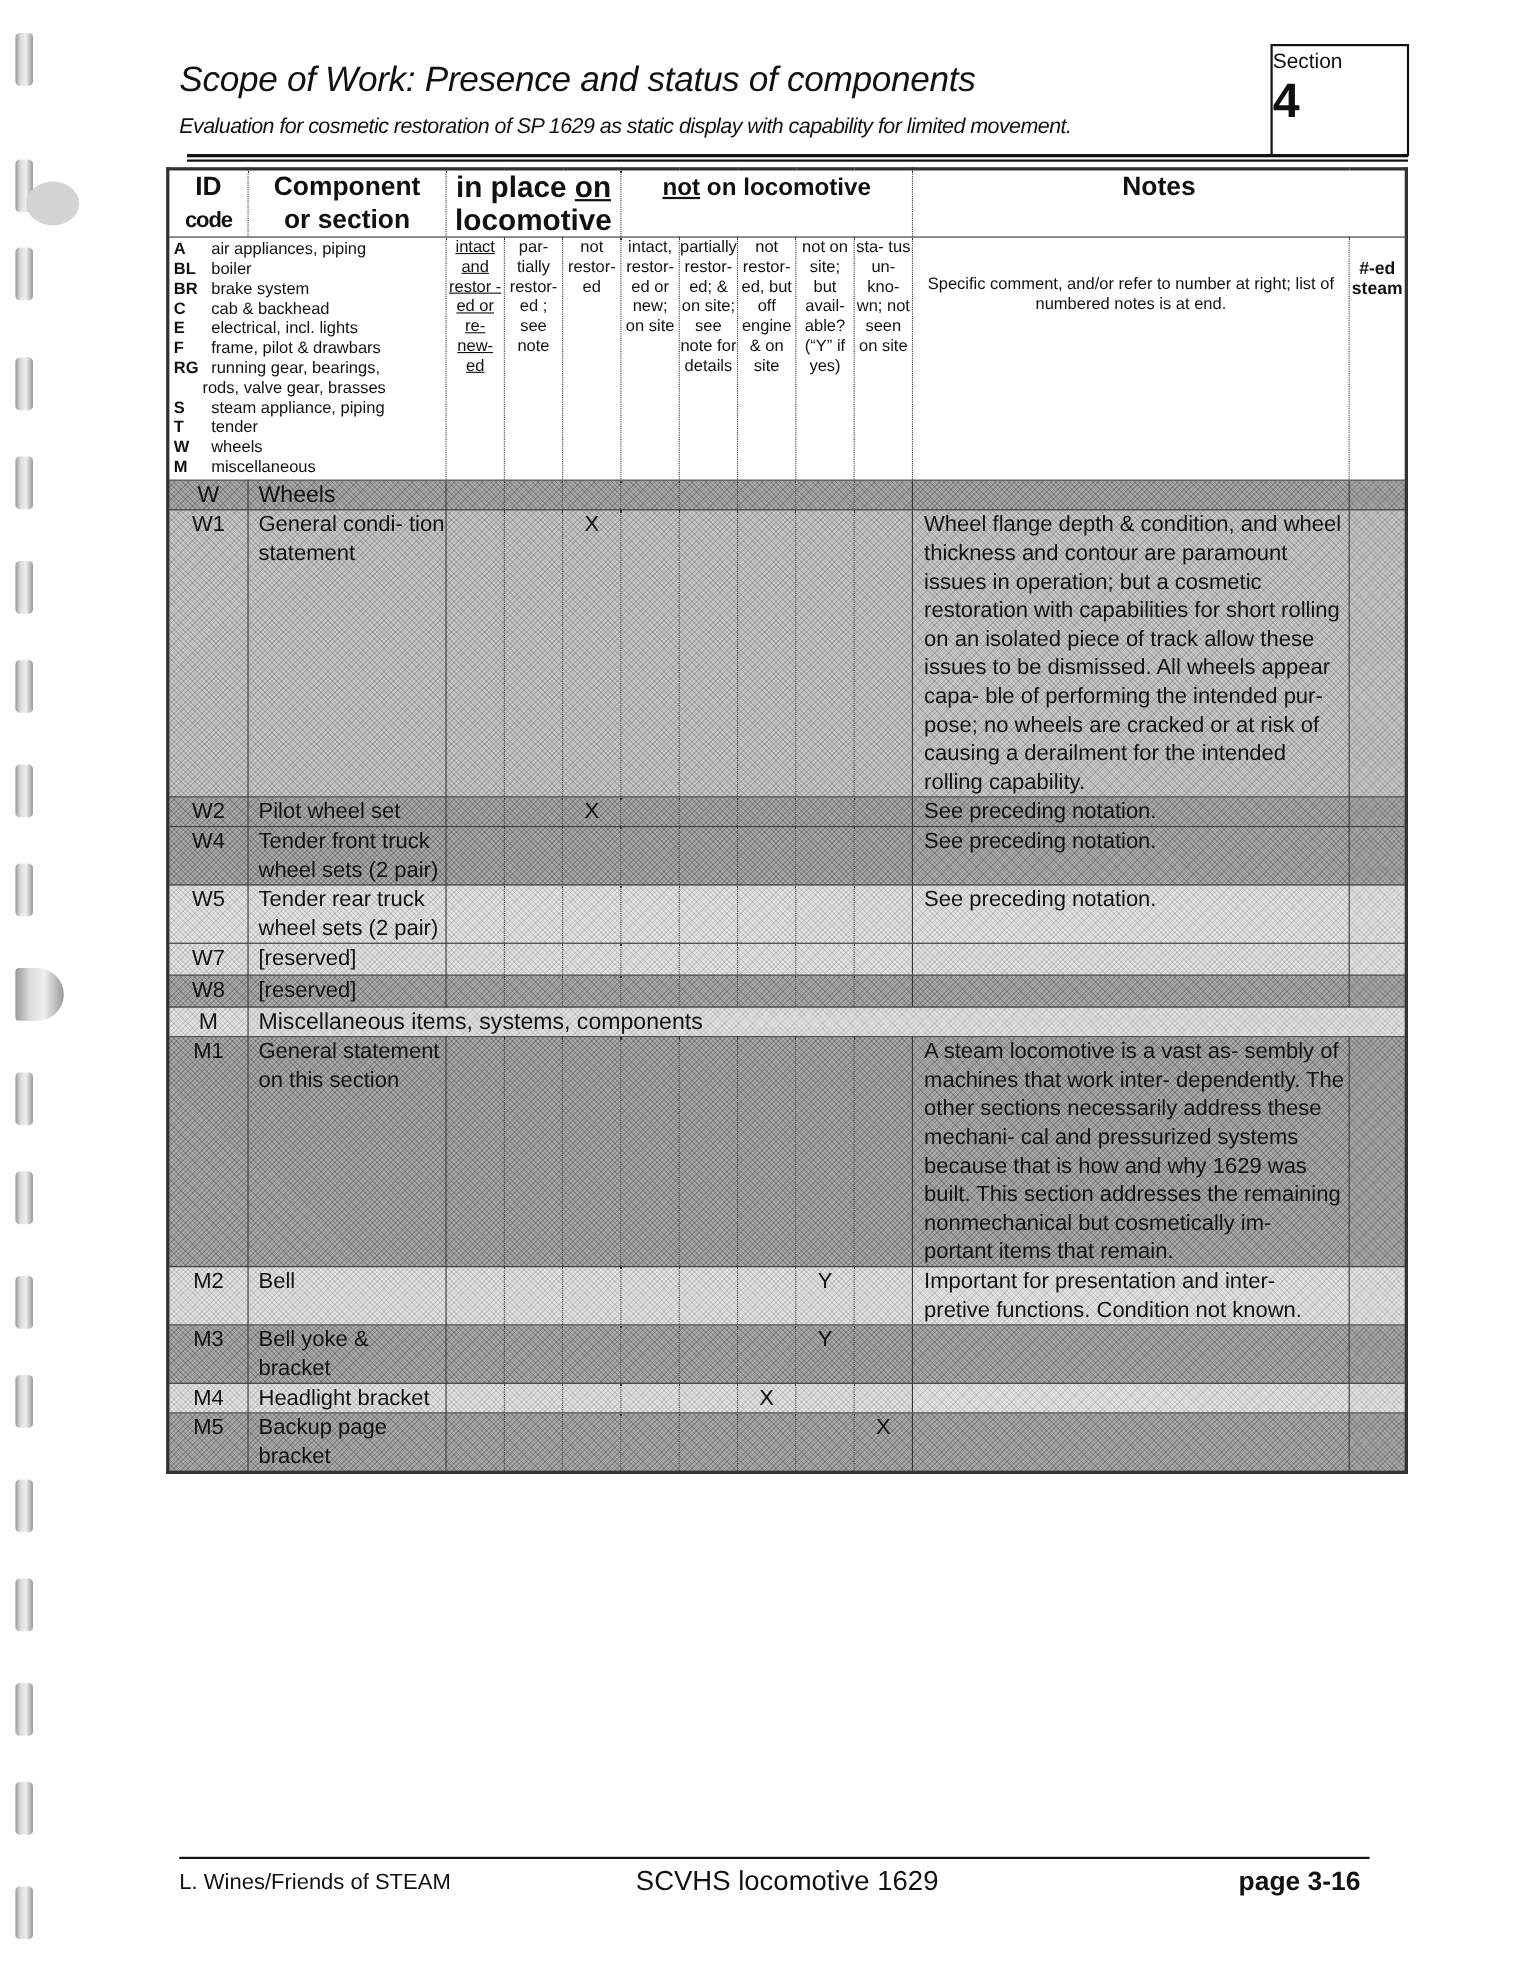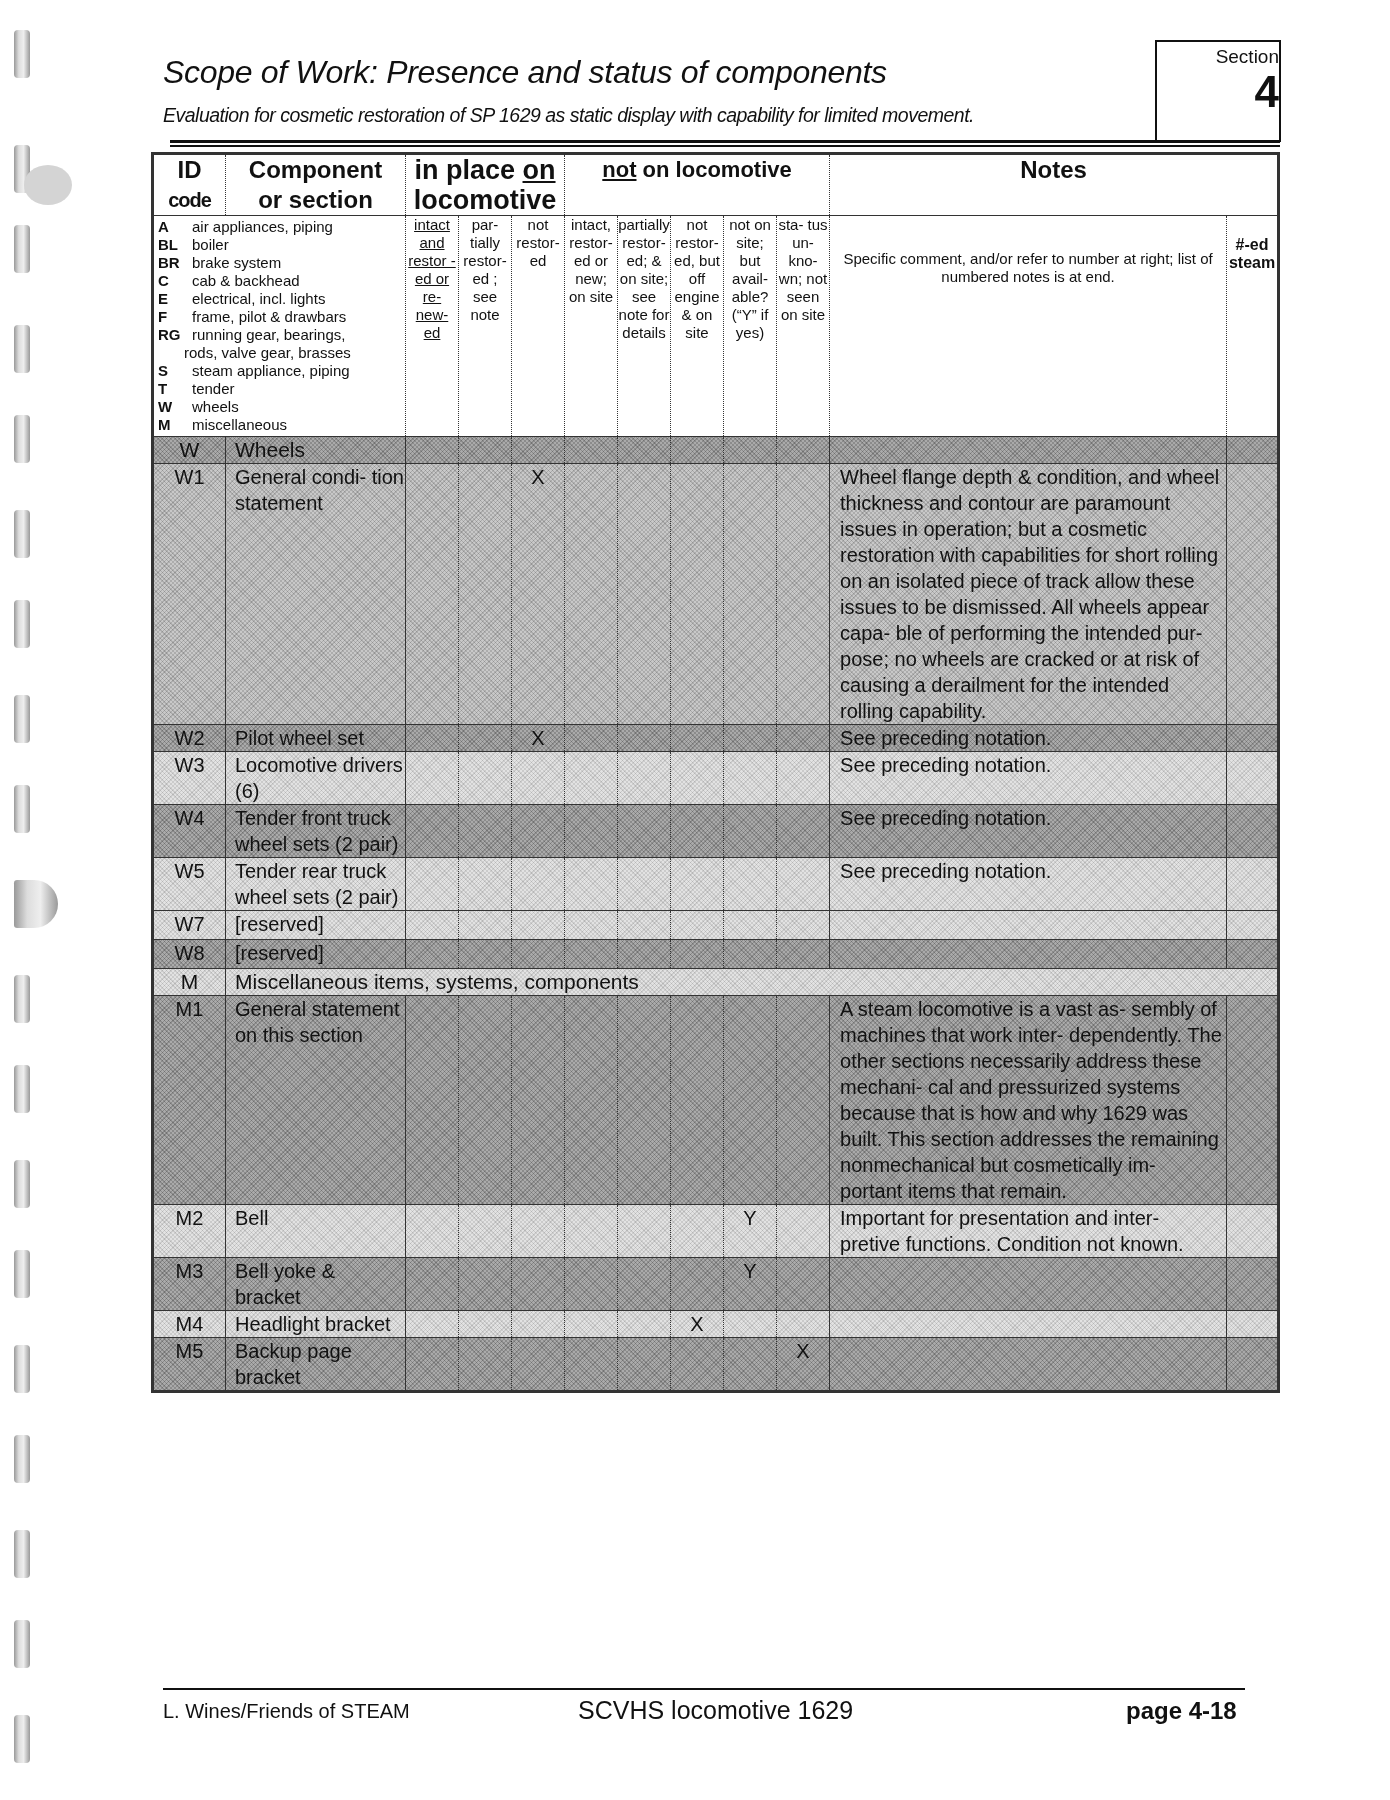--- a/index.html
+++ b/index.html
@@ -5,21 +5,21 @@
   html, body { margin:0; padding:0; }
   body { width:1390px; height:1800px; background:#fff; position:relative; overflow:hidden;
          font-family:"Liberation Sans", sans-serif; color:#111; }
   .binder { position:absolute; left:14px; width:16px; height:48px; border-radius:4px;
             background:linear-gradient(90deg,#999 0,#ddd 30%,#eee 60%,#999 100%); }
   .binder-oval { position:absolute; left:24px; top:165px; width:48px; height:40px; border-radius:50%;
             background:#d4d4d4; }
   .header-title { position:absolute; left:163px; top:54px; font-size:32px; font-weight:normal; font-style:italic; letter-spacing:-0.3px; }
   .header-sub { position:absolute; left:163px; top:104px; font-size:19.5px; font-style:italic; letter-spacing:-0.5px;text-align:right; }
   .section-box { position:absolute; left:1155px; top:40px; width:122px; height:98px; border:2px solid #111;
-                 text-align:right; background:#fff; }
+                 text-align:left; background:#fff; }
   .section-box .lbl { font-size:19px; margin-top:4px; }
   .section-box .num { font-size:44px; font-weight:bold; line-height:48px; }
   .rule1 { position:absolute; left:170px; top:140px; width:1110px; border-top:3px solid #111; }
   .rule2 { position:absolute; left:170px; top:145px; width:1110px; border-top:2px solid #111; }
 
   table.grid { position:absolute; left:151px; top:152px; width:1126px; border-collapse:collapse;
                border:3px solid #333; table-layout:fixed; }
   table.grid td, table.grid th { border:1px solid #333; padding:0; vertical-align:top; font-weight:normal; }
   .dot { border-left:1px dotted #333 !important; border-right:1px dotted #333 !important; }
   .hdr th { background:#fff; }
@@ -222,34 +222,20 @@
         <td class="mark dot"></td>
         <td class="mark dot">X</td>
         <td class="mark dot"></td>
         <td class="mark dot"></td>
         <td class="mark dot"></td>
         <td class="mark dot"></td>
         <td class="mark dot"></td>
         <td class="note">See preceding notation.</td>
         <td></td>
       </tr>
-      <tr class="body-row shade-l">
-        <td class="id">W3</td>
-        <td class="comp">Locomotive drivers (6)</td>
-        <td class="mark dot"></td>
-        <td class="mark dot"></td>
-        <td class="mark dot"></td>
-        <td class="mark dot"></td>
-        <td class="mark dot"></td>
-        <td class="mark dot"></td>
-        <td class="mark dot"></td>
-        <td class="mark dot"></td>
-        <td class="note">See preceding notation.</td>
-        <td></td>
-      </tr>
       <tr class="body-row shade-d">
         <td class="id">W4</td>
         <td class="comp">Tender front truck wheel sets (2 pair)</td>
         <td class="mark dot"></td>
         <td class="mark dot"></td>
         <td class="mark dot"></td>
         <td class="mark dot"></td>
         <td class="mark dot"></td>
         <td class="mark dot"></td>
         <td class="mark dot"></td>
@@ -372,13 +358,13 @@
         <td class="mark dot">X</td>
         <td class="note"></td>
         <td></td>
       </tr>
     </tbody>
 </table>
 
 <div class="footer-rule"></div>
 <div class="footer-left">L. Wines/Friends of STEAM</div>
 <div class="footer-mid">SCVHS locomotive 1629</div>
-<div class="footer-right">page 4-18</div>
+<div class="footer-right">page 3-16</div>
 
 </body></html>

